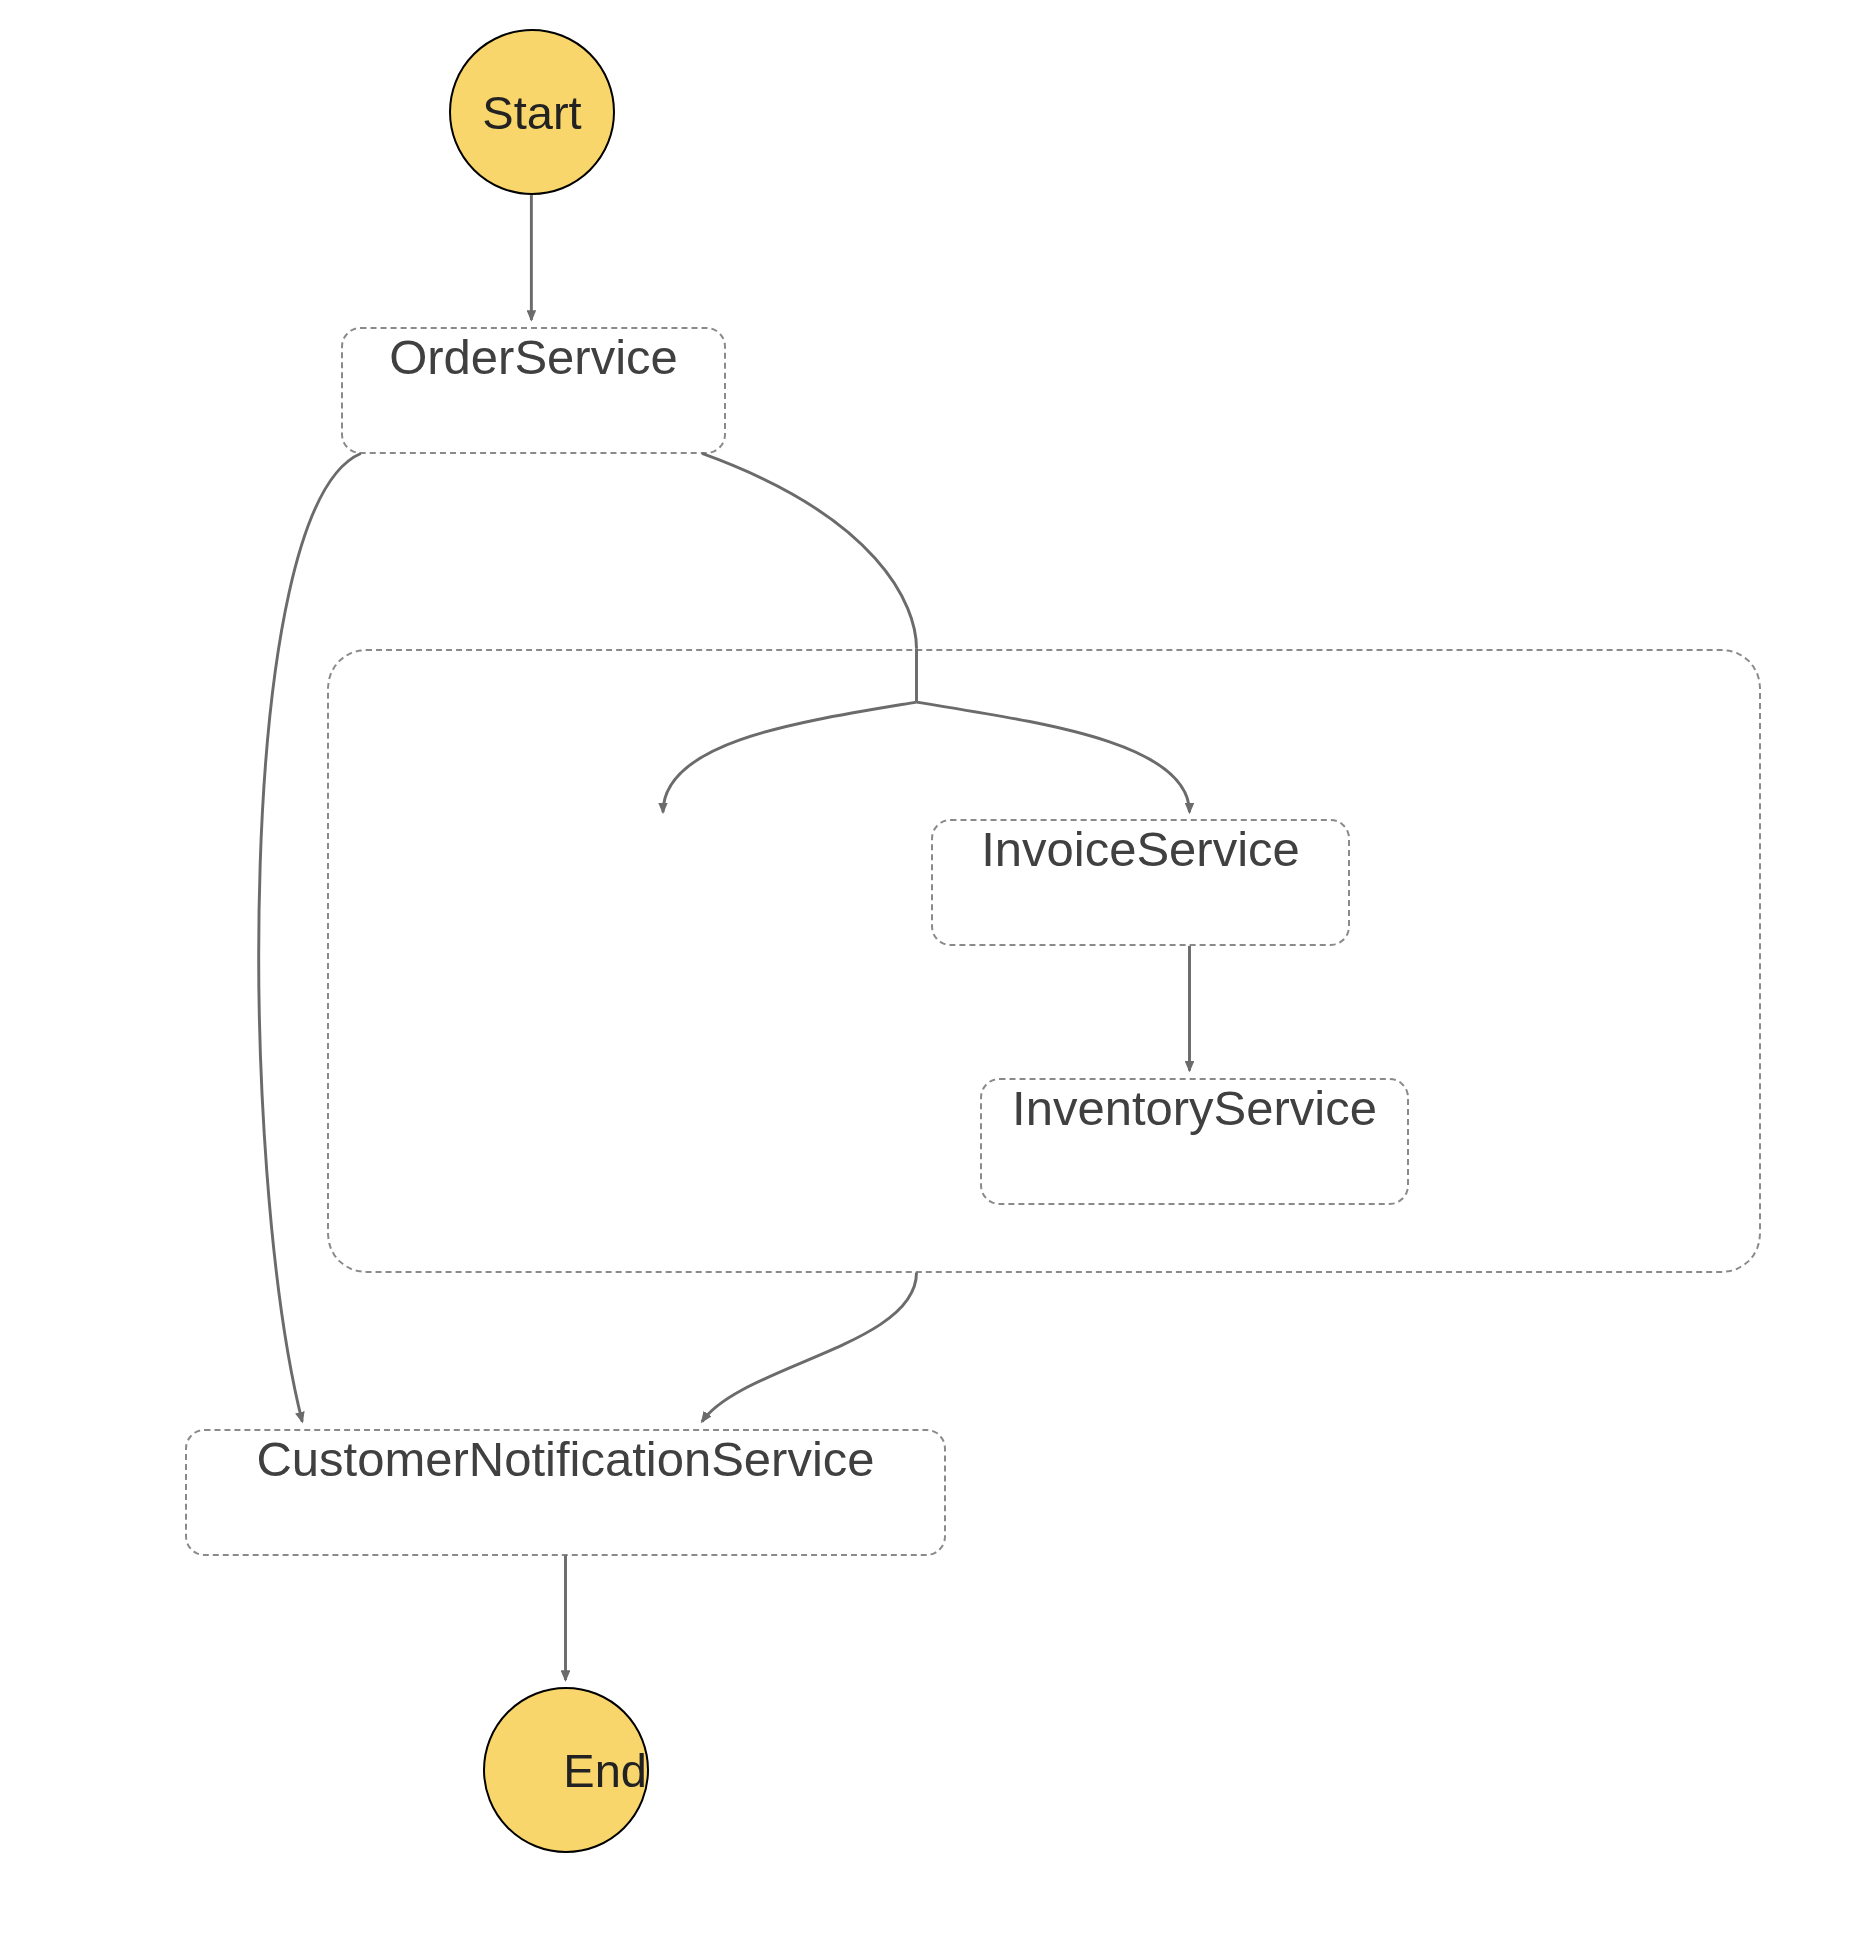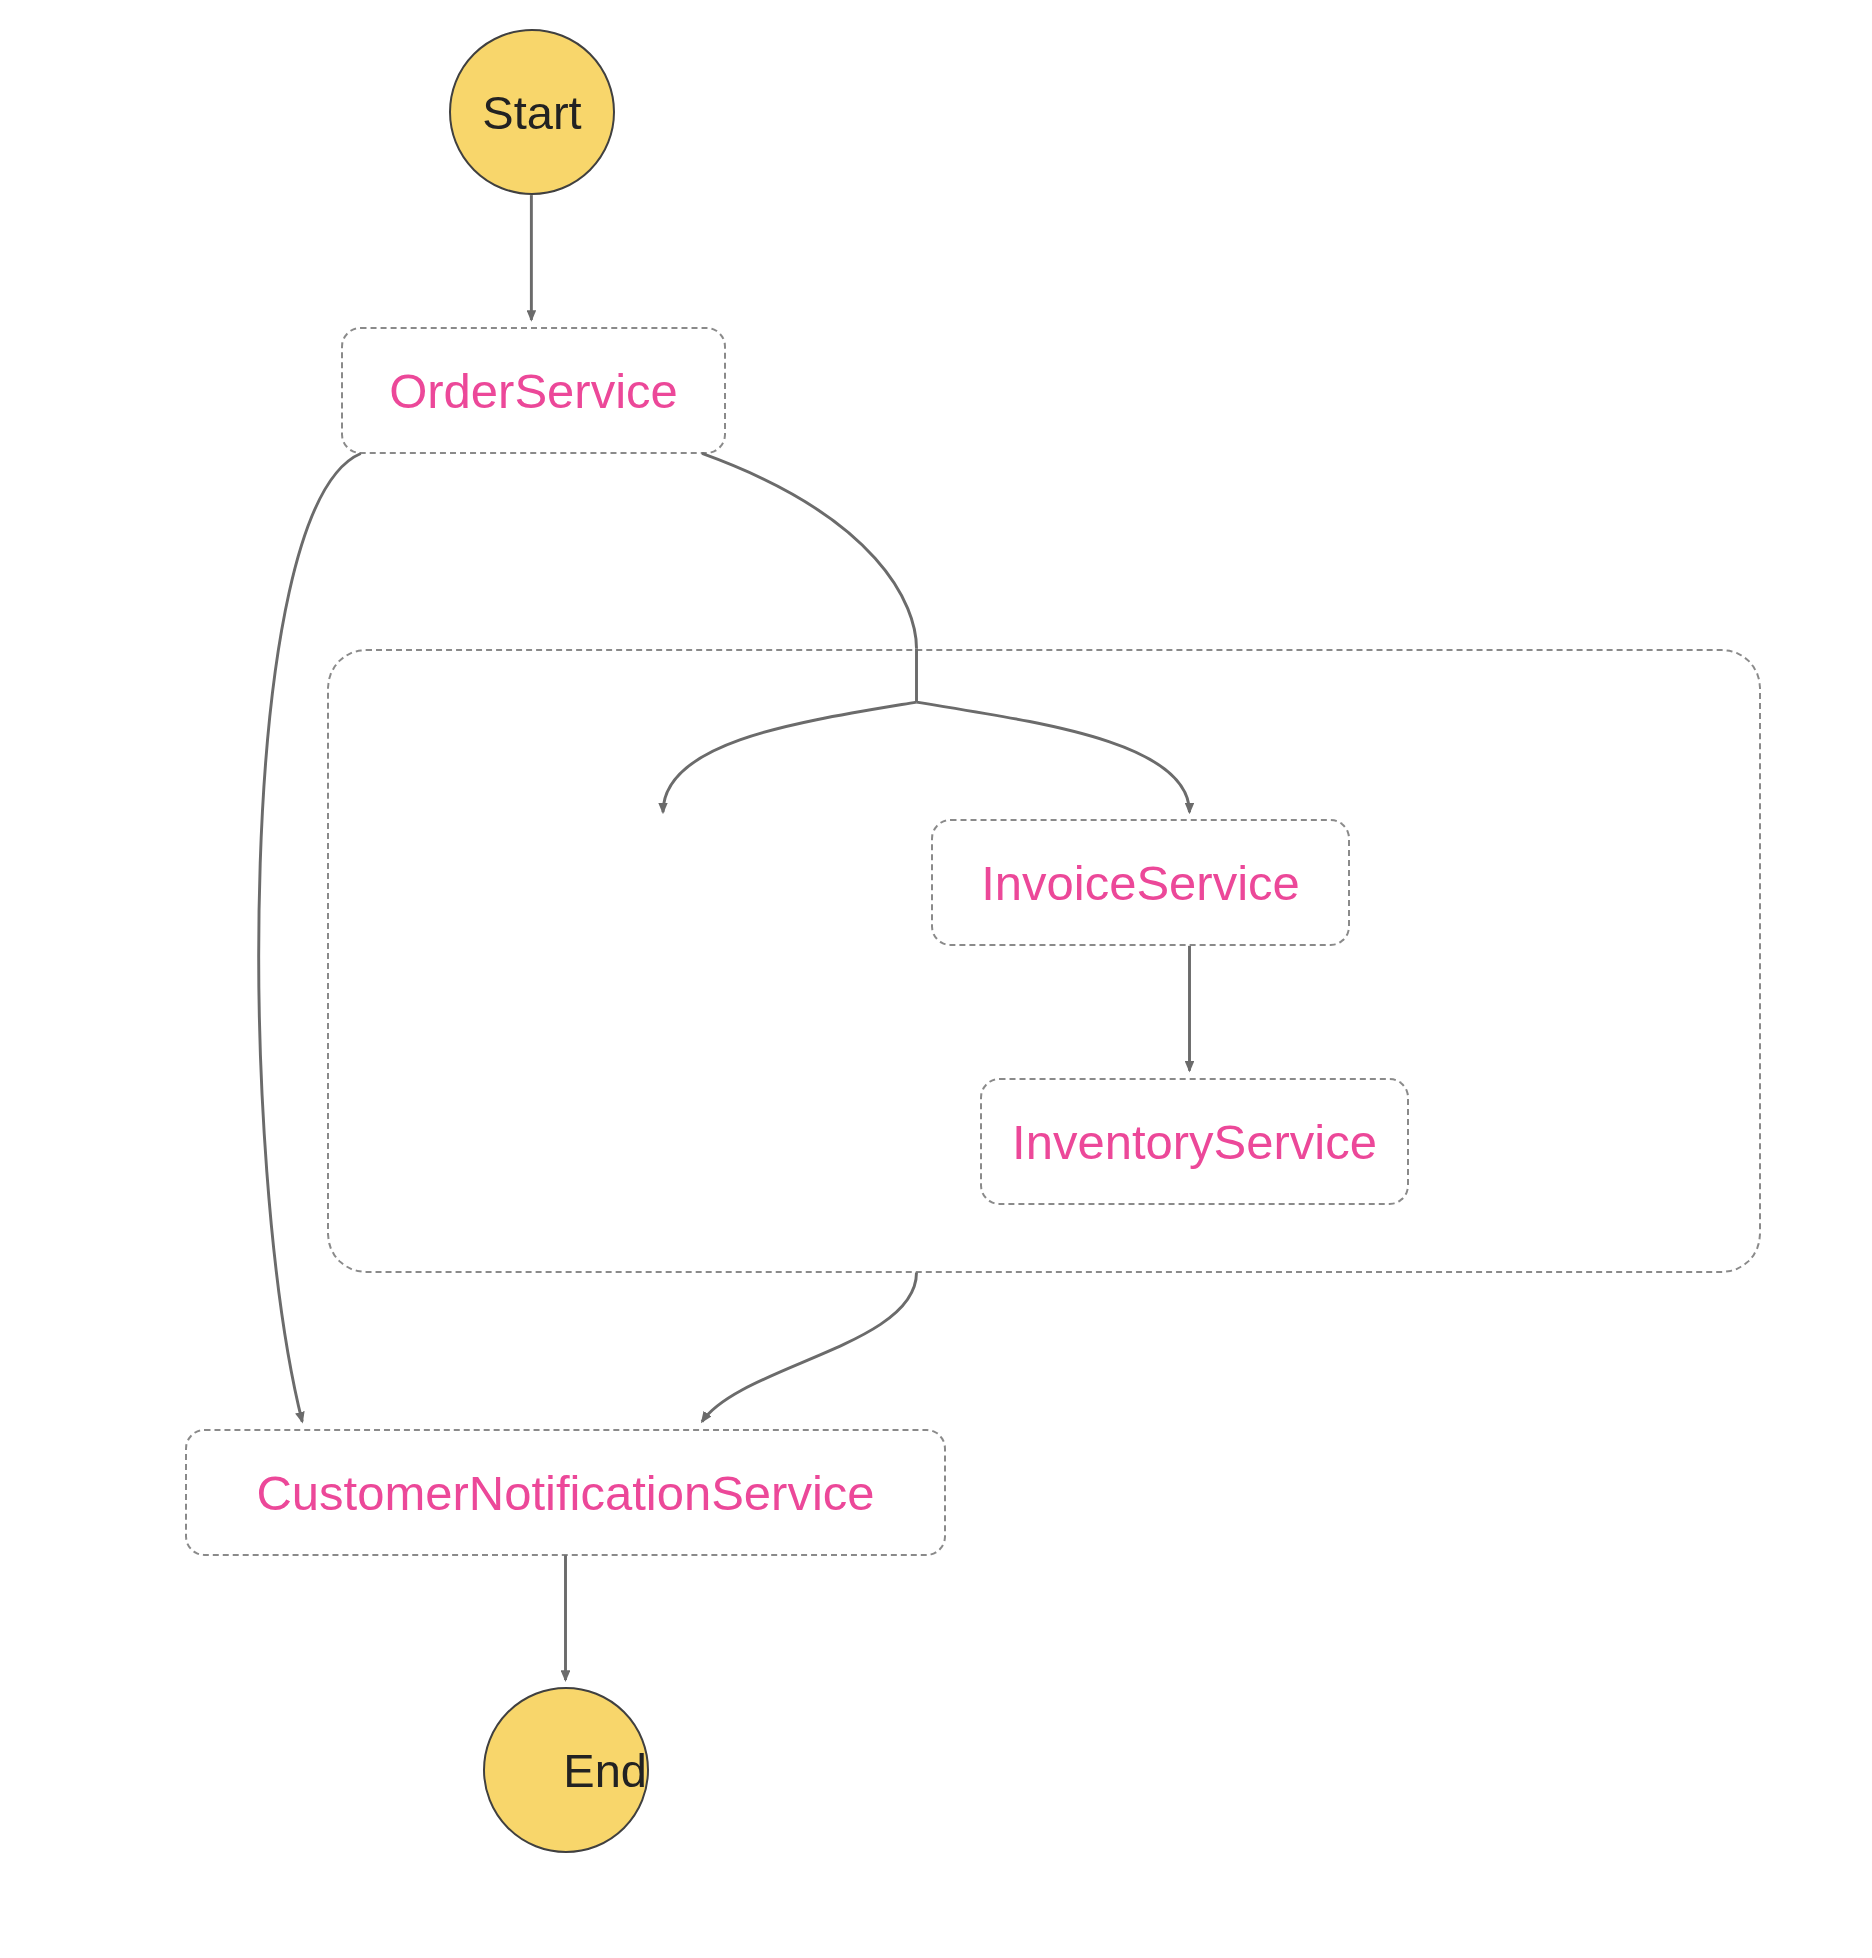--- a/index.html
+++ b/index.html
@@ -14,37 +14,37 @@
       position: absolute;
       top: 0; left: 0;
       width: 1872px; height: 1958px;
     }
     .terminal-node {
       position: absolute;
       width: 166px;
       height: 166px;
       border-radius: 50%;
       background: #f8d66b;
-      border: 2px solid #404040;
+      border: 2px solid #000000;
       display: flex;
       align-items: center;
       justify-content: center;
       font-size: 47px;
       color: #222;
     }
     .service-node {
       position: absolute;
       border: 2.9px dashed #8a8a8a;
       border-radius: 19.5px;
       background: #ffffff;
       display: flex;
-      align-items: center;
+      align-items: flex-start;
       justify-content: center;
       font-size: 49px;
-      color: #ec4899;
+      color: #404040;
       padding: 0 29px;
       height: 127px;
     }
     .group-box {
       position: absolute;
       border: 2.9px dashed #8a8a8a;
       border-radius: 39px;
       background: transparent;
     }
     svg.edges {

